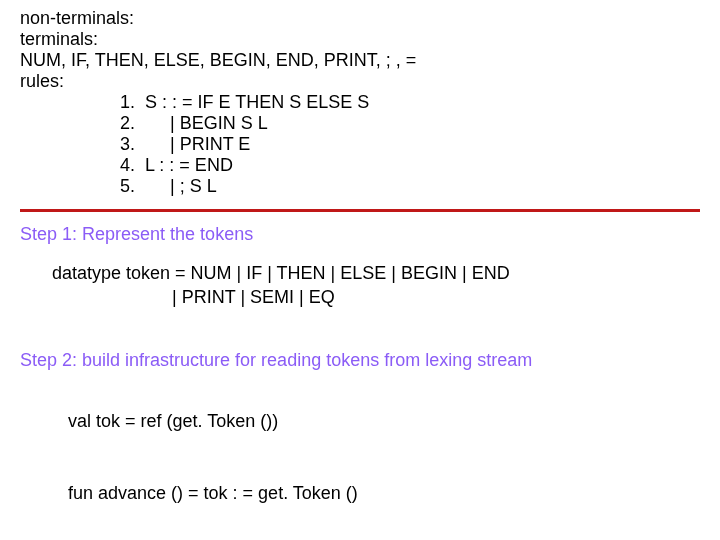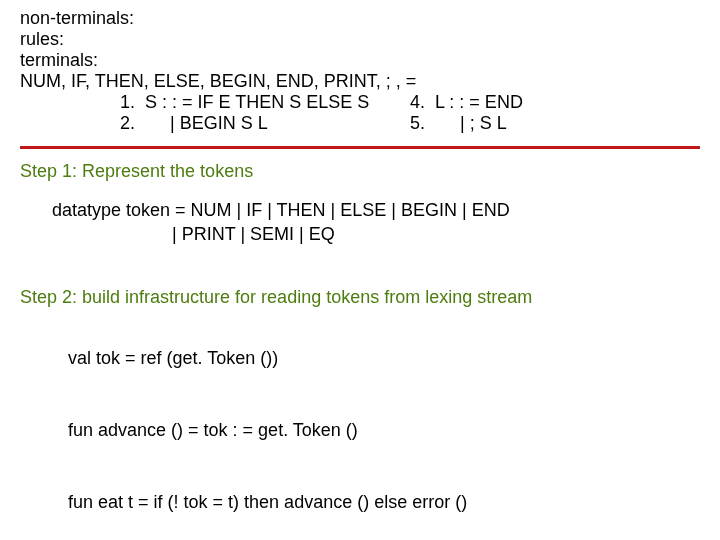--- a/index.html
+++ b/index.html
@@ -22,36 +22,36 @@
   }
   .label {
     width: 155px;
     flex: 0 0 auto;
   }
   .value {
     flex: 1 1 auto;
   }
   .rules-cols {
     display: flex;
-    flex-direction: row;
+    flex-direction: column;
     margin-left: 100px;
   }
   .rules-col {
     width: 290px;
   }
   .rule-line {
     white-space: pre;
   }
   .hr-rule {
     border: none;
     border-top: 3px solid #c01818;
     margin: 6px 0 12px 0;
   }
   .step {
-    color: #4d7c0f;
+    color: #8b5cf6;
     margin: 12px 0 16px 0;
   }
   .code1 {
     margin-left: 32px;
     white-space: pre;
     line-height: 1.35;
   }
   .code2 {
     margin-left: 48px;
     white-space: pre;
@@ -60,30 +60,31 @@
   }
 </style>
 </head>
 <body>
 
 <div class="grammar-block">
   <div class="row">
     <div class="label">non-terminals:</div>
   </div>
   <div class="row">
-    <div class="label">rules:</div>
+    <div class="label">terminals:</div>
+    <div class="value">NUM, IF, THEN, ELSE, BEGIN, END, PRINT, ; , =</div>
   </div>
   <div class="row">
-    <div class="label">terminals:</div>
-    <div class="value">NUM, IF, THEN, ELSE, BEGIN, END, PRINT, ; , =</div>
+    <div class="label">rules:</div>
   </div>
   <div class="rules-cols">
     <div class="rules-col">
       <div class="rule-line">1.  S : : = IF E THEN S ELSE S</div>
       <div class="rule-line">2.       | BEGIN S L</div>
+      <div class="rule-line">3.       | PRINT E</div>
     </div>
     <div class="rules-col">
       <div class="rule-line">4.  L : : = END</div>
       <div class="rule-line">5.       | ; S L</div>
     </div>
   </div>
 </div>
 
 <hr class="hr-rule">
 

